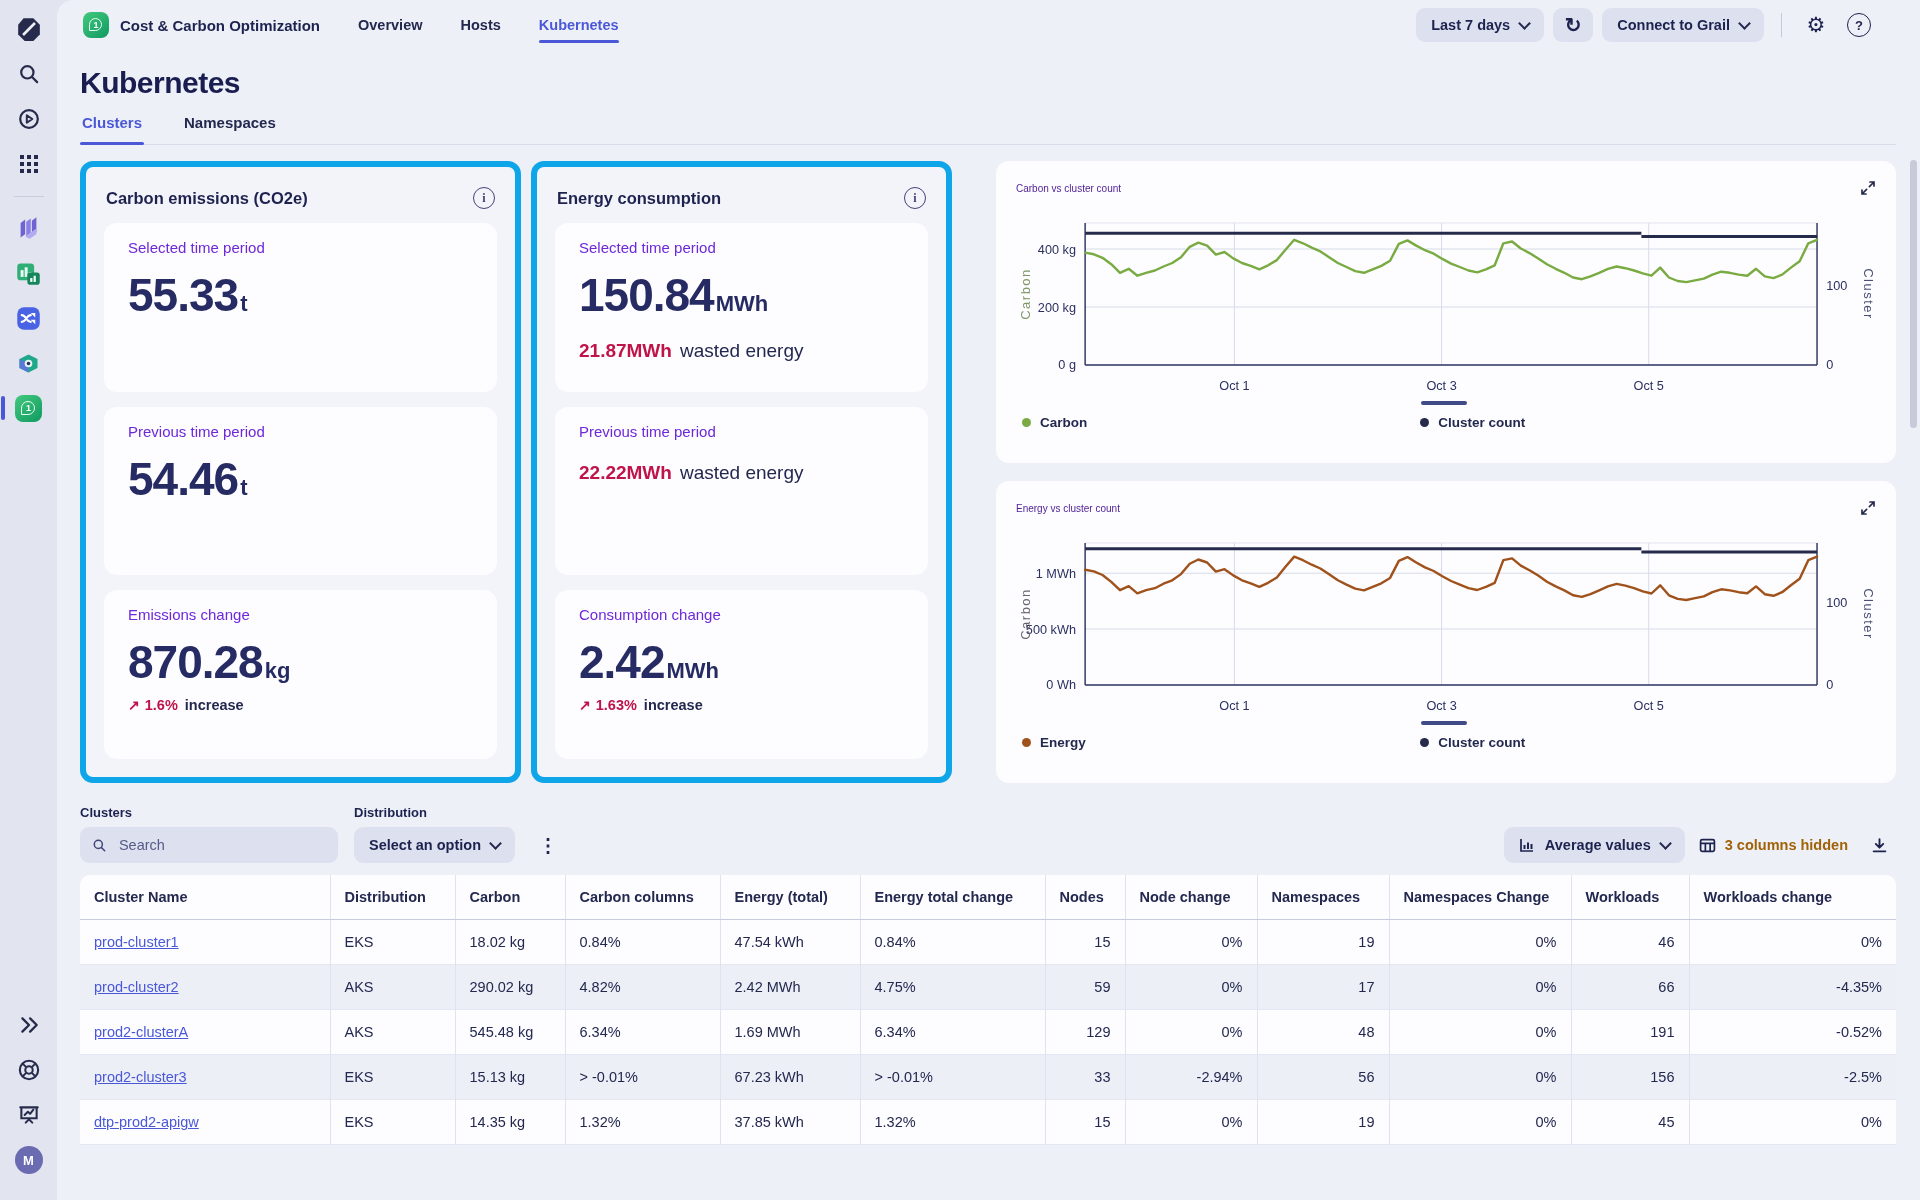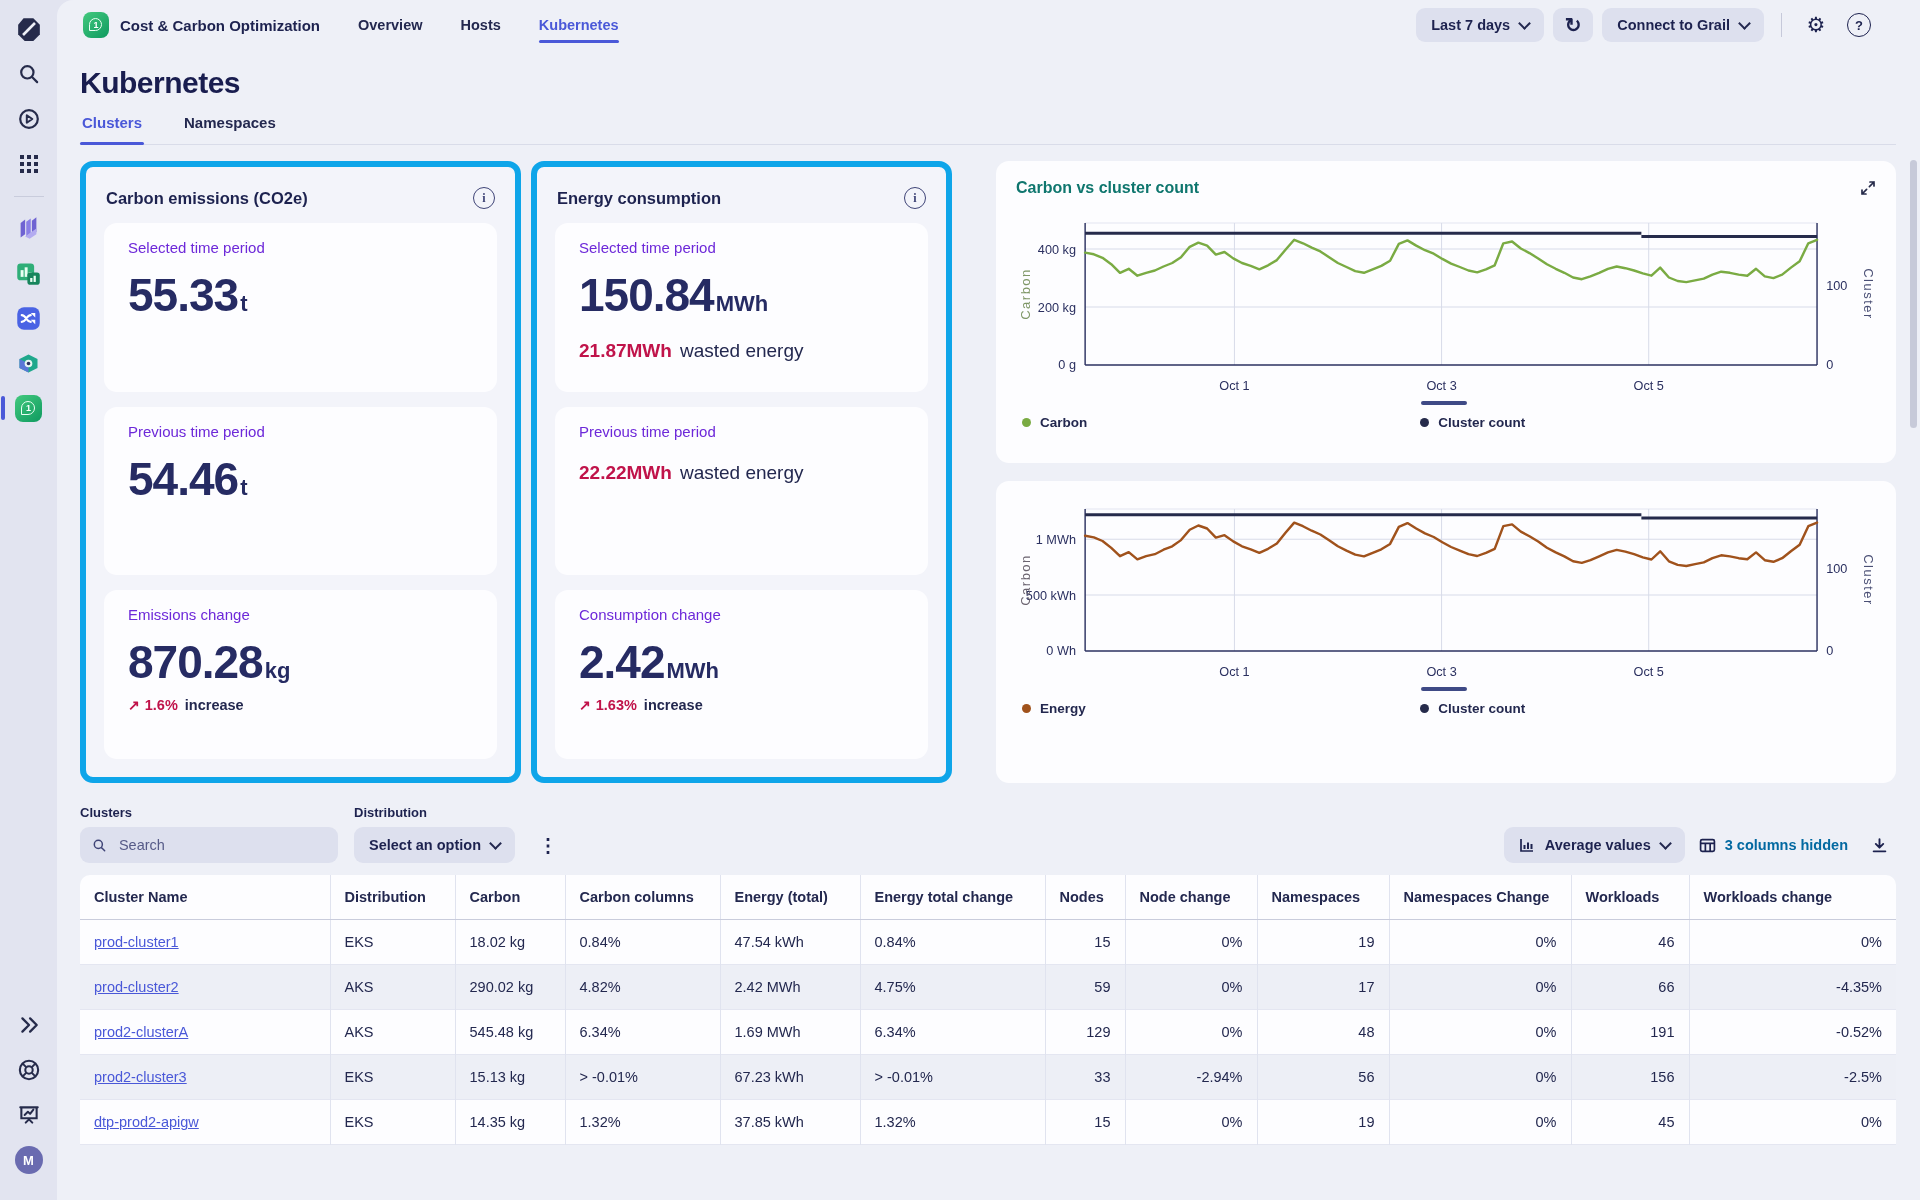--- a/index.html
+++ b/index.html
@@ -69,39 +69,39 @@
   .warn-line{margin-top:22px;font-size:19px;}
   .warn-val{color:#c0134a;font-weight:bold;}
   .warn-text{margin-left:8px;color:#23284f;}
   .delta-line{margin-top:12px;font-size:14.5px;font-weight:bold;}
   .trend-up-icon::after{content:'↗';color:#c0134a;font-size:14px;margin-right:5px;}
   .delta-pct{color:#c0134a;}
   .delta-text{color:#23284f;margin-left:7px;}
   
   .chart-card{background:#fdfdff;border-radius:13px;height:302px;box-sizing:border-box;padding:14px 20px 8px;position:relative;}
   .chart-head{display:flex;justify-content:space-between;align-items:center;height:26px;margin-bottom:8px;}
-  .chart-title{font-size:16px;font-weight:bold;color:#0f766e;}
+  .chart-title{font-size:10px;font-weight:normal;color:#4c1d95;}
   .plot{width:100%;height:190px;}
   .tick{font-size:12.5px;fill:#2b3060;font-family:"Liberation Sans",sans-serif;}
   .axis-title{font-size:13px;letter-spacing:1.5px;font-family:"Liberation Sans",sans-serif;}
   .mini-scroll{width:46px;height:4px;border-radius:2px;background:#3f4a86;margin:2px 0 0 405px;cursor:pointer;}
   .legend{position:relative;height:24px;margin-top:10px;font-size:13.5px;font-weight:bold;color:#23284f;}
   .legend-item{position:absolute;top:0;display:flex;align-items:center;gap:9px;}
   .dot{width:9px;height:9px;border-radius:50%;}
   
   .filter-row{display:flex;align-items:flex-end;gap:16px;margin:22px 0 12px;}
   .f-group{display:flex;flex-direction:column;gap:7px;}
   .f-label{font-size:13px;font-weight:bold;color:#1d224f;}
   .searchbox{width:258px;height:36px;background:#dde0ee;border-radius:9px;display:flex;align-items:center;gap:10px;padding:0 12px;box-sizing:border-box;}
   .searchbox input{border:0;background:transparent;outline:none;font-size:14.5px;color:#23284f;width:100%;
                    font-family:"Liberation Sans",sans-serif;}
   .searchbox input::placeholder{color:#3f4477;opacity:.85;}
   .select-pill{height:36px;}
   .filter-right{margin-left:auto;display:flex;align-items:center;gap:14px;}
-  .txt-btn{display:flex;align-items:center;gap:9px;font-size:14.5px;font-weight:bold;color:#0369a1;cursor:pointer;}
+  .txt-btn{display:flex;align-items:center;gap:9px;font-size:14.5px;font-weight:bold;color:#a16207;cursor:pointer;}
   
   .table-card{background:#fdfdff;border-radius:10px 10px 0 0;overflow:hidden;}
   table{width:100%;border-collapse:collapse;table-layout:fixed;font-size:14.5px;color:#23284f;}
   th{font-weight:bold;text-align:left;height:44px;padding:0 14px;border-bottom:1px solid #c9ccdc;
      white-space:nowrap;overflow:hidden;cursor:pointer;}
   td{height:44px;padding:0 14px;white-space:nowrap;overflow:hidden;}
   th + th, td + td{border-left:1px solid #e0e3ef;}
   tbody tr{border-bottom:1px solid #e4e6f1;}
   tbody tr:nth-child(even){background:#edeff6;}
   td.al-right{text-align:right;}
@@ -332,20 +332,26 @@
                 <span class="dot" style="background: rgb(122, 171, 67);"></span>
                 <span>Carbon</span>
               </span>
               <span class="legend-item" style="left: 47%;">
                 <span class="dot" style="background: rgb(38, 43, 75);"></span>
                 <span>Cluster count</span>
               </span>
             </div>
         </section>
         <section class="chart-card">
+          <div class="chart-head">
+            <span class="chart-title">Energy vs cluster count</span>
+            <svg width="16" height="16" viewBox="0 0 16 16">
+              <path d="M10 2h4v4M14 2L9.4 6.6M6 14H2v-4M2 14l4.6-4.6" fill="none" stroke="#262b4b" stroke-width="1.7" stroke-linecap="round"></path>
+            </svg>
+          </div>
           <svg class="plot" id="chart1" viewBox="0 0 846 190" preserveAspectRatio="none">
               <line x1="68" x2="788" y1="14" y2="14" stroke="#e4e6f1" stroke-width="1"></line>
               <text x="59" y="160.5" text-anchor="end" class="tick">0 Wh</text>
               <line x1="68" x2="788" y1="100.09448818897638" y2="100.09448818897638" stroke="#d8dbe9" stroke-width="1"></line>
               <text x="59" y="104.59448818897638" text-anchor="end" class="tick">500 kWh</text>
               <line x1="68" x2="788" y1="44.18897637795275" y2="44.18897637795275" stroke="#d8dbe9" stroke-width="1"></line>
               <text x="59" y="48.68897637795275" text-anchor="end" class="tick">1 MWh</text>
               <text x="797" y="160.5" text-anchor="start" class="tick">0</text>
               <text x="797" y="78.41907514450867" text-anchor="start" class="tick">100</text>
               <line x1="214.88" x2="214.88" y1="14" y2="156" stroke="#d8dbe9" stroke-width="1"></line>

